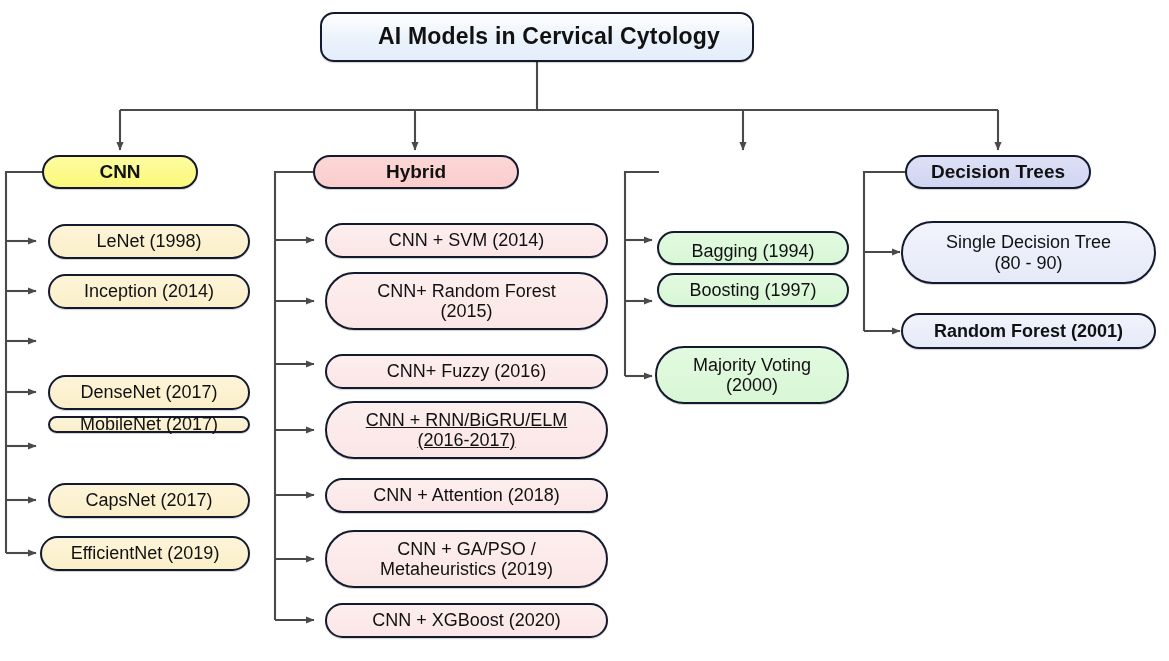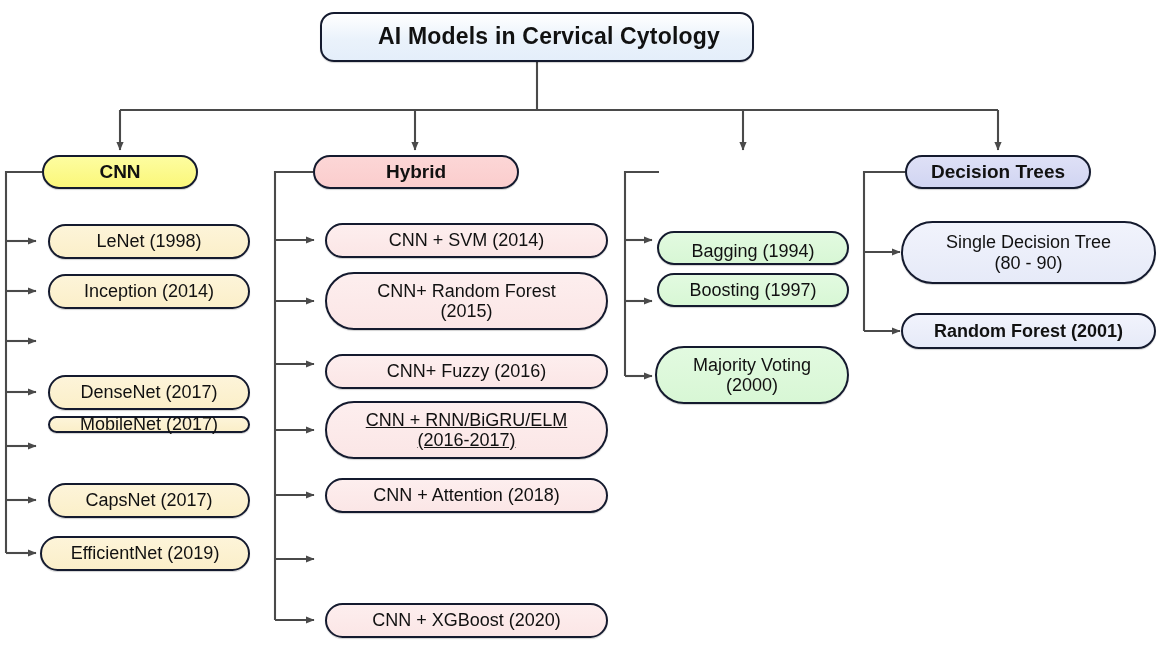--- a/index.html
+++ b/index.html
@@ -131,20 +131,24 @@
   <div class="node leaf leaf-hybrid" style="left:325px;top:347px;width:283px;height:35px;margin-top:7px;">
     <span>CNN+ Fuzzy (2016)</span>
   </div>
   <div class="node leaf leaf-hybrid" style="left:325px;top:401px;width:283px;height:58px;text-decoration:underline;">
     <span>CNN + RNN/BiGRU/ELM
 (2016-2017)</span>
   </div>
   <div class="node leaf leaf-hybrid" style="left:325px;top:478px;width:283px;height:35px;">
     <span>CNN + Attention (2018)</span>
   </div>
+  <div class="node leaf leaf-hybrid" style="left:325px;top:530px;width:283px;height:58px;">
+    <span>CNN + GA/PSO /
+Metaheuristics (2019)</span>
+  </div>
   <div class="node leaf leaf-hybrid" style="left:325px;top:603px;width:283px;height:35px;">
     <span>CNN + XGBoost (2020)</span>
   </div>
 
 
   <div class="node leaf leaf-ens" style="left:657px;top:231px;width:192px;height:34px;align-items:flex-end;">
     <span>Bagging (1994)</span>
   </div>
   <div class="node leaf leaf-ens" style="left:657px;top:273px;width:192px;height:34px;">
     <span>Boosting (1997)</span>

